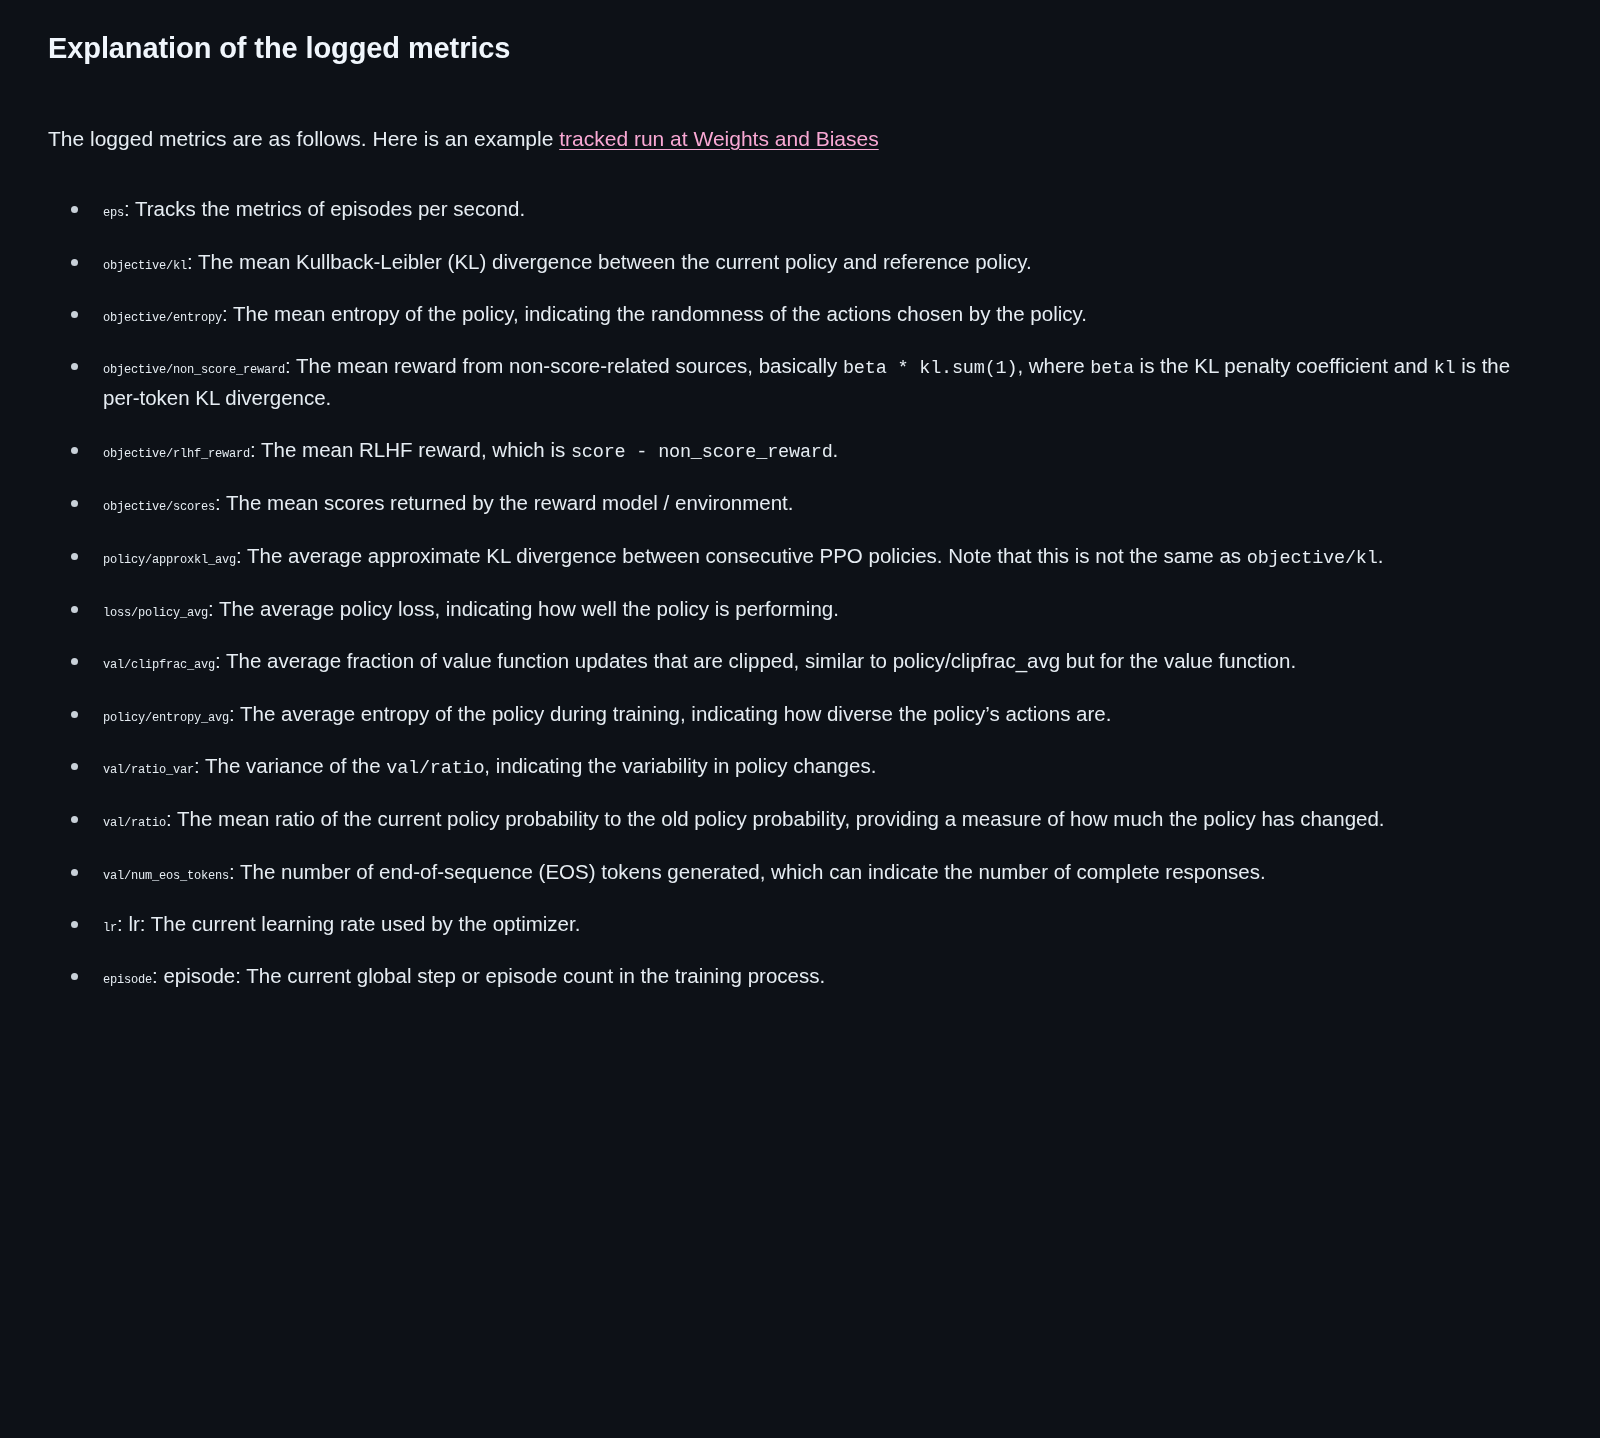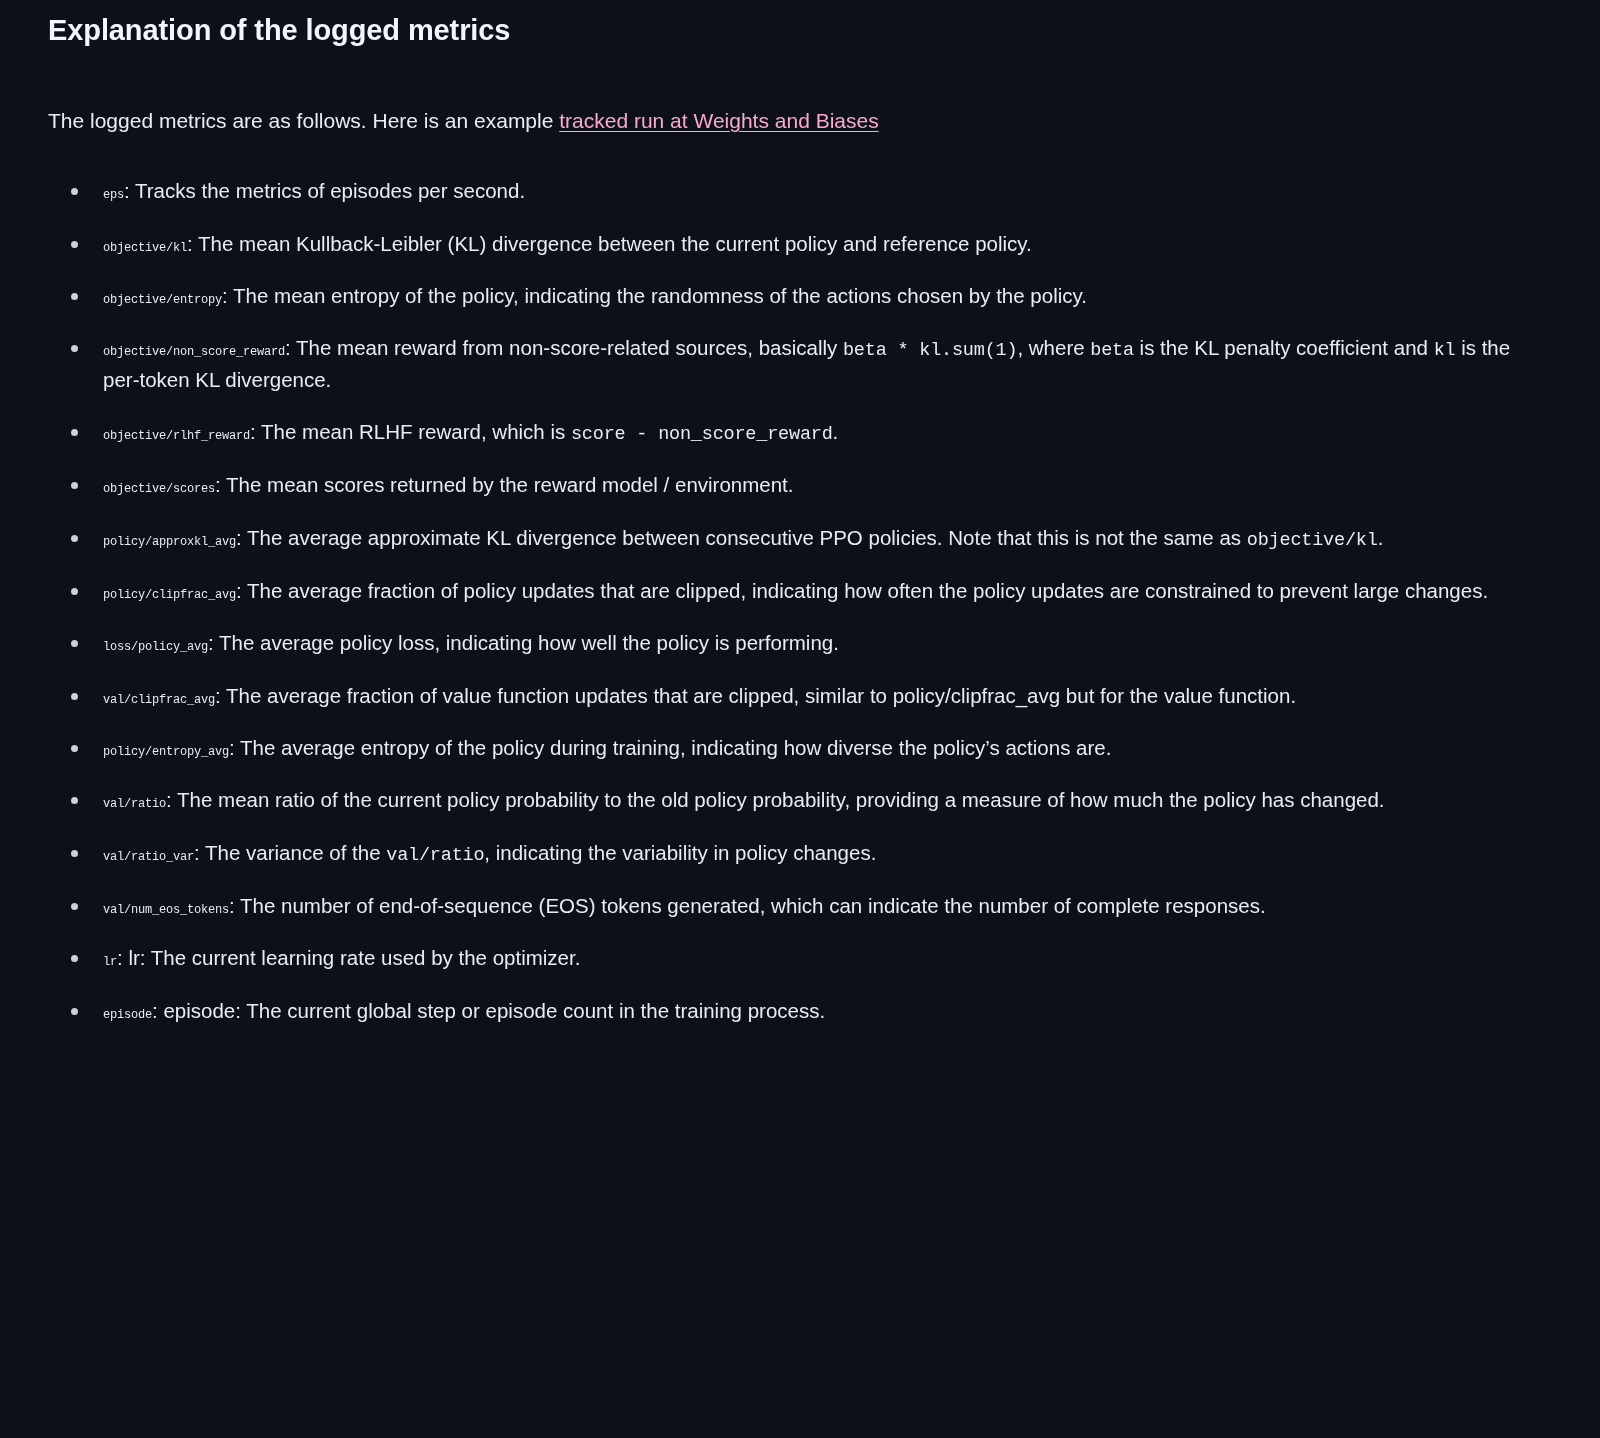--- a/index.html
+++ b/index.html
@@ -8,21 +8,21 @@
     background: #0d1117;
   }
   body {
     width: 1600px;
     min-height: 1438px;
     font-family: "Liberation Sans", sans-serif;
     color: #e6edf3;
     -webkit-font-smoothing: antialiased;
   }
   .page {
-    padding: 12px 56px 0 48px;
+    padding: 30px 56px 0 48px;
     box-sizing: border-box;
   }
   h1.doc-title {
     font-size: 29px;
     font-weight: bold;
     letter-spacing: -0.1px;
     margin: 0 0 0 0;
     padding: 0;
     color: #f0f6fc;
     line-height: 1.3;
@@ -87,24 +87,23 @@
   </p>
 
   <ul class="metrics" id="metrics-list">
       <li><span class="metric-name">eps</span><span>: Tracks the metrics of episodes per second.</span></li>
       <li><span class="metric-name">objective/kl</span><span>: The mean Kullback-Leibler (KL) divergence between the current policy and reference policy.</span></li>
       <li><span class="metric-name">objective/entropy</span><span>: The mean entropy of the policy, indicating the randomness of the actions chosen by the policy.</span></li>
       <li><span class="metric-name">objective/non_score_reward</span><span>: The mean reward from non-score-related sources, basically </span><code>beta * kl.sum(1)</code><span>, where </span><code>beta</code><span> is the KL penalty coefficient and </span><code>kl</code><span> is the per-token KL divergence.</span></li>
       <li><span class="metric-name">objective/rlhf_reward</span><span>: The mean RLHF reward, which is </span><code>score - non_score_reward</code><span>.</span></li>
       <li><span class="metric-name">objective/scores</span><span>: The mean scores returned by the reward model / environment.</span></li>
       <li><span class="metric-name">policy/approxkl_avg</span><span>: The average approximate KL divergence between consecutive PPO policies. Note that this is not the same as </span><code>objective/kl</code><span>.</span></li>
-      <li><span class="metric-name">policy/clipfrac_avg</span><span>: The average fraction of policy updates that are clipped, indicating how often the policy updates are constrained to prevent large changes.</span></li>
       <li><span class="metric-name">loss/policy_avg</span><span>: The average policy loss, indicating how well the policy is performing.</span></li>
       <li><span class="metric-name">val/clipfrac_avg</span><span>: The average fraction of value function updates that are clipped, similar to policy/clipfrac_avg but for the value function.</span></li>
       <li><span class="metric-name">policy/entropy_avg</span><span>: The average entropy of the policy during training, indicating how diverse the policy’s actions are.</span></li>
+      <li><span class="metric-name">val/ratio_var</span><span>: The variance of the </span><code>val/ratio</code><span>, indicating the variability in policy changes.</span></li>
       <li><span class="metric-name">val/ratio</span><span>: The mean ratio of the current policy probability to the old policy probability, providing a measure of how much the policy has changed.</span></li>
-      <li><span class="metric-name">val/ratio_var</span><span>: The variance of the </span><code>val/ratio</code><span>, indicating the variability in policy changes.</span></li>
       <li><span class="metric-name">val/num_eos_tokens</span><span>: The number of end-of-sequence (EOS) tokens generated, which can indicate the number of complete responses.</span></li>
       <li><span class="metric-name">lr</span><span>: lr: The current learning rate used by the optimizer.</span></li>
       <li><span class="metric-name">episode</span><span>: episode: The current global step or episode count in the training process.</span></li>
     </ul>
 
 </div>
 
 </body></html>

